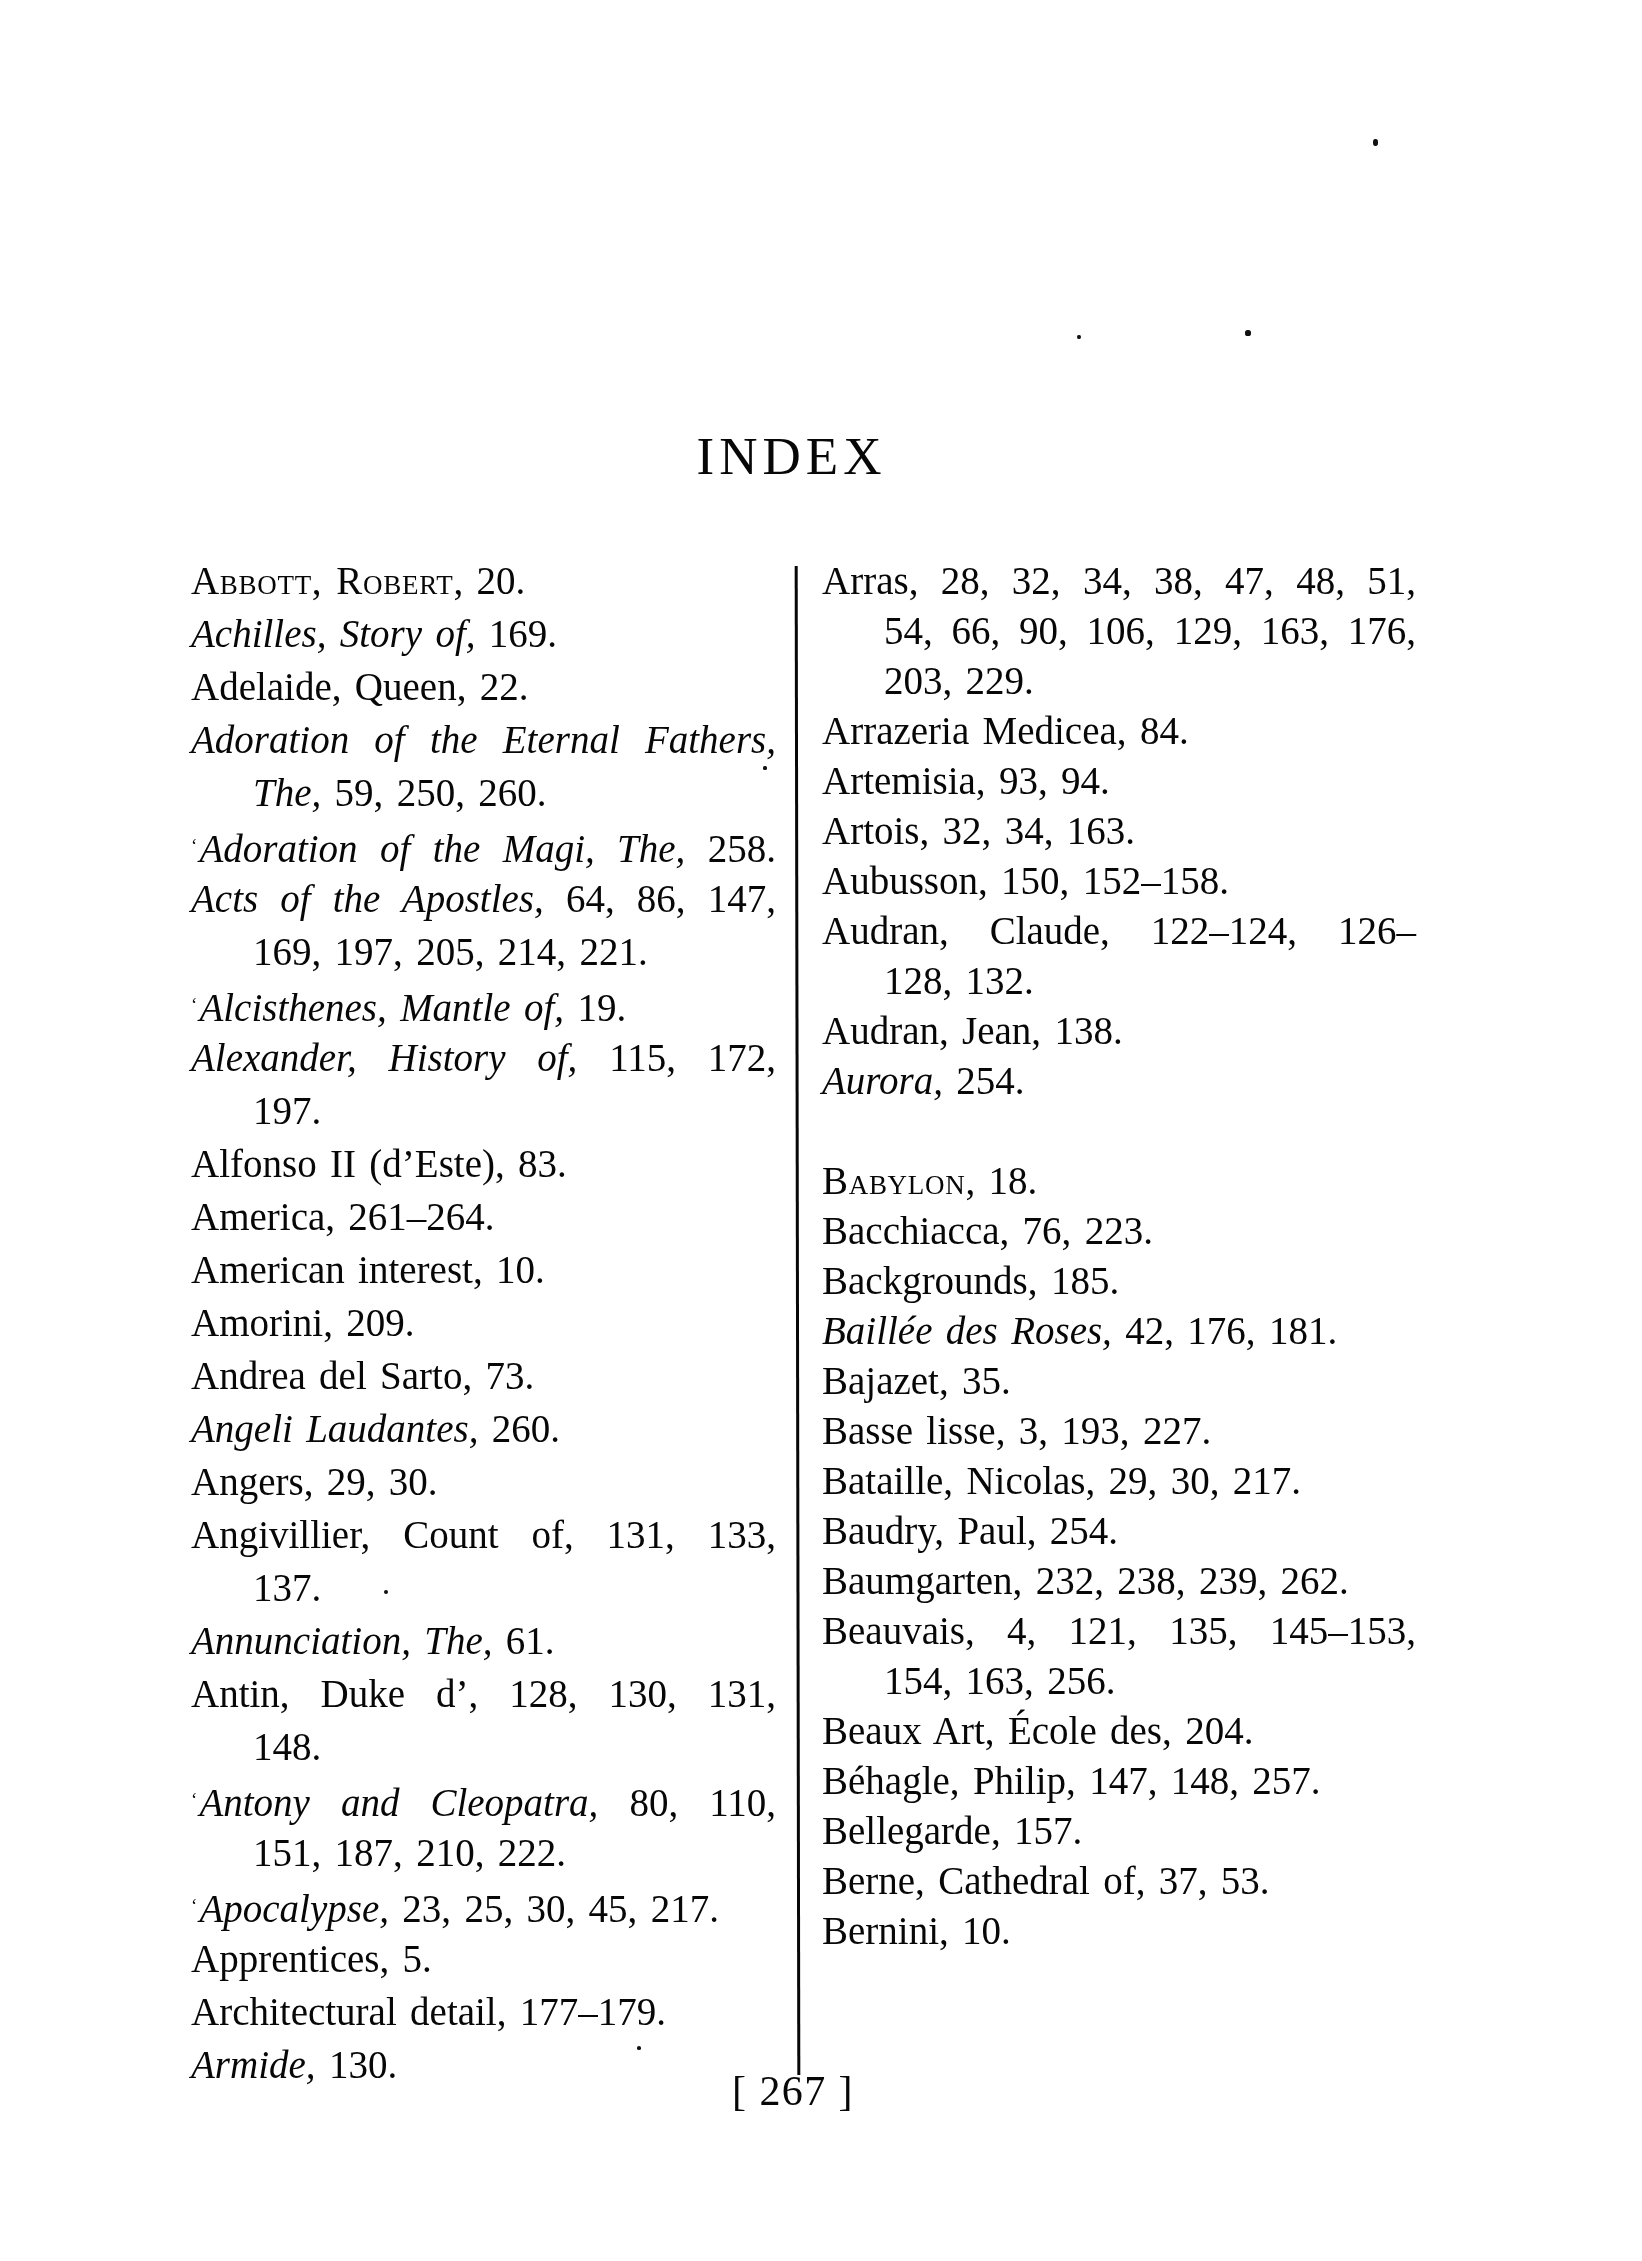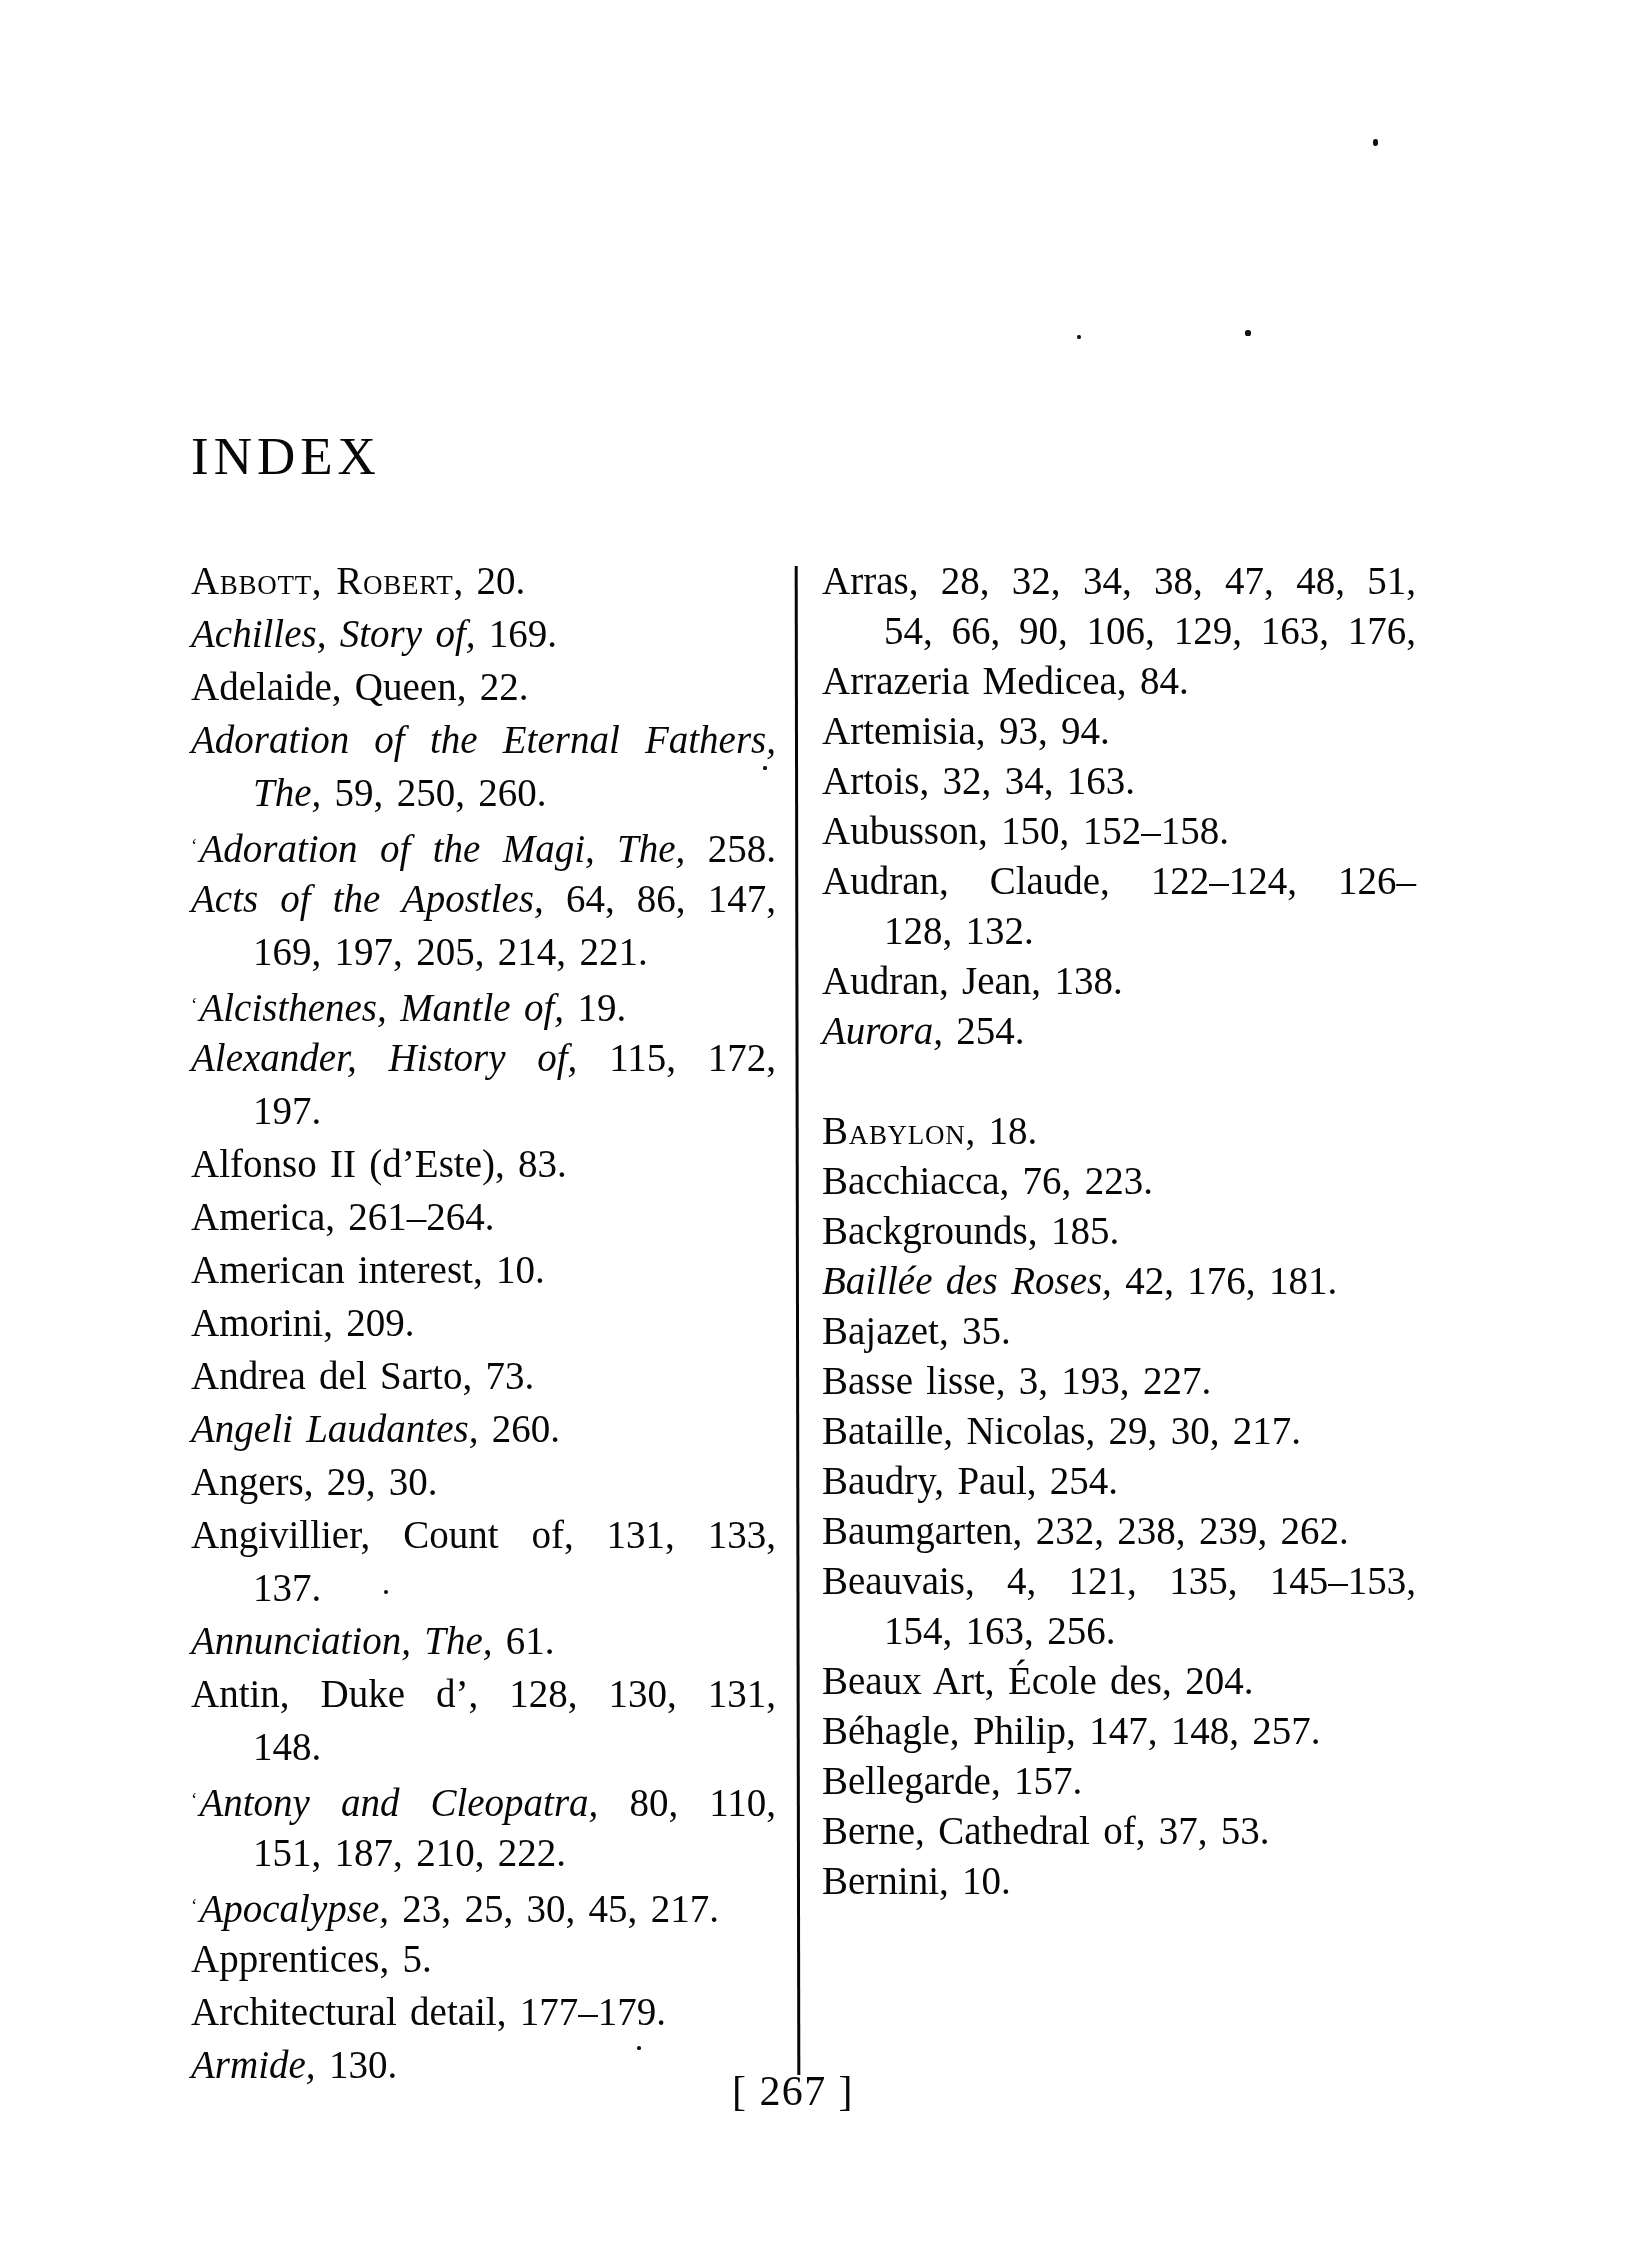--- a/index.html
+++ b/index.html
@@ -9,21 +9,21 @@
     font-family: "Liberation Serif", "DejaVu Serif", serif;
     color: #070707;
     position: relative;
     overflow: hidden;
   }
   .page { position: absolute; inset: 0; background: #ffffff; }
 
   .title {
     position: absolute;
     left: 191px; top: 426px; width: 1201px;
-    text-align: left;
+    text-align: center;
     font-size: 53px;
     letter-spacing: 5px;
     white-space: nowrap;
   }
 
   .column { position: absolute; font-size: 39px; word-spacing: 3.6px; }
   .col-left  { left: 191px;  top: 554px; width: 585px; }
   .col-right { left: 822px; top: 556px; width: 594px; }
 
   .col-left  .line { line-height: 53px; height: 53px; }
@@ -94,20 +94,21 @@
       <div class="line"><span class="p-r">Apprentices, 5.</span></div>
       <div class="line"><span class="p-r">Architectural detail, 177–179.</span></div>
       <div class="line"><span class="p-i">Armide,</span><span class="p-r"> 130.</span></div>
     </div>
 
   <div class="divider"></div>
 
   <div class="column col-right">
       <div class="line just"><span class="p-r">Arras, 28, 32, 34, 38, 47, 48, 51,</span></div>
       <div class="line ind just"><span class="p-r">54, 66, 90, 106, 129, 163, 176,</span></div>
+      <div class="line ind"><span class="p-r">203, 229.</span></div>
       <div class="line"><span class="p-r">Arrazeria Medicea, 84.</span></div>
       <div class="line"><span class="p-r">Artemisia, 93, 94.</span></div>
       <div class="line"><span class="p-r">Artois, 32, 34, 163.</span></div>
       <div class="line"><span class="p-r">Aubusson, 150, 152–158.</span></div>
       <div class="line just"><span class="p-r">Audran, Claude, 122–124, 126–</span></div>
       <div class="line ind"><span class="p-r">128, 132.</span></div>
       <div class="line"><span class="p-r">Audran, Jean, 138.</span></div>
       <div class="line"><span class="p-i">Aurora,</span><span class="p-r"> 254.</span></div>
       <div class="line blank"></div>
       <div class="line"><span class="p-sc">Babylon</span><span class="p-r">, 18.</span></div>

